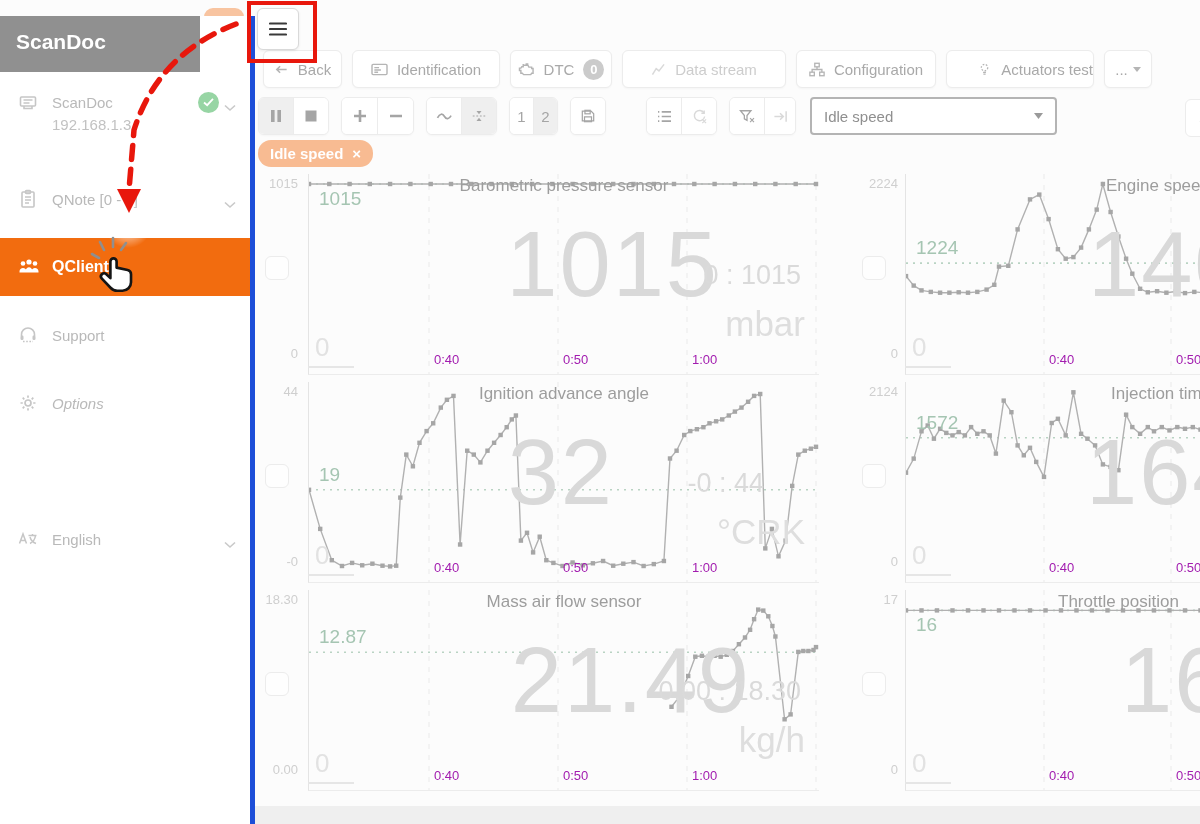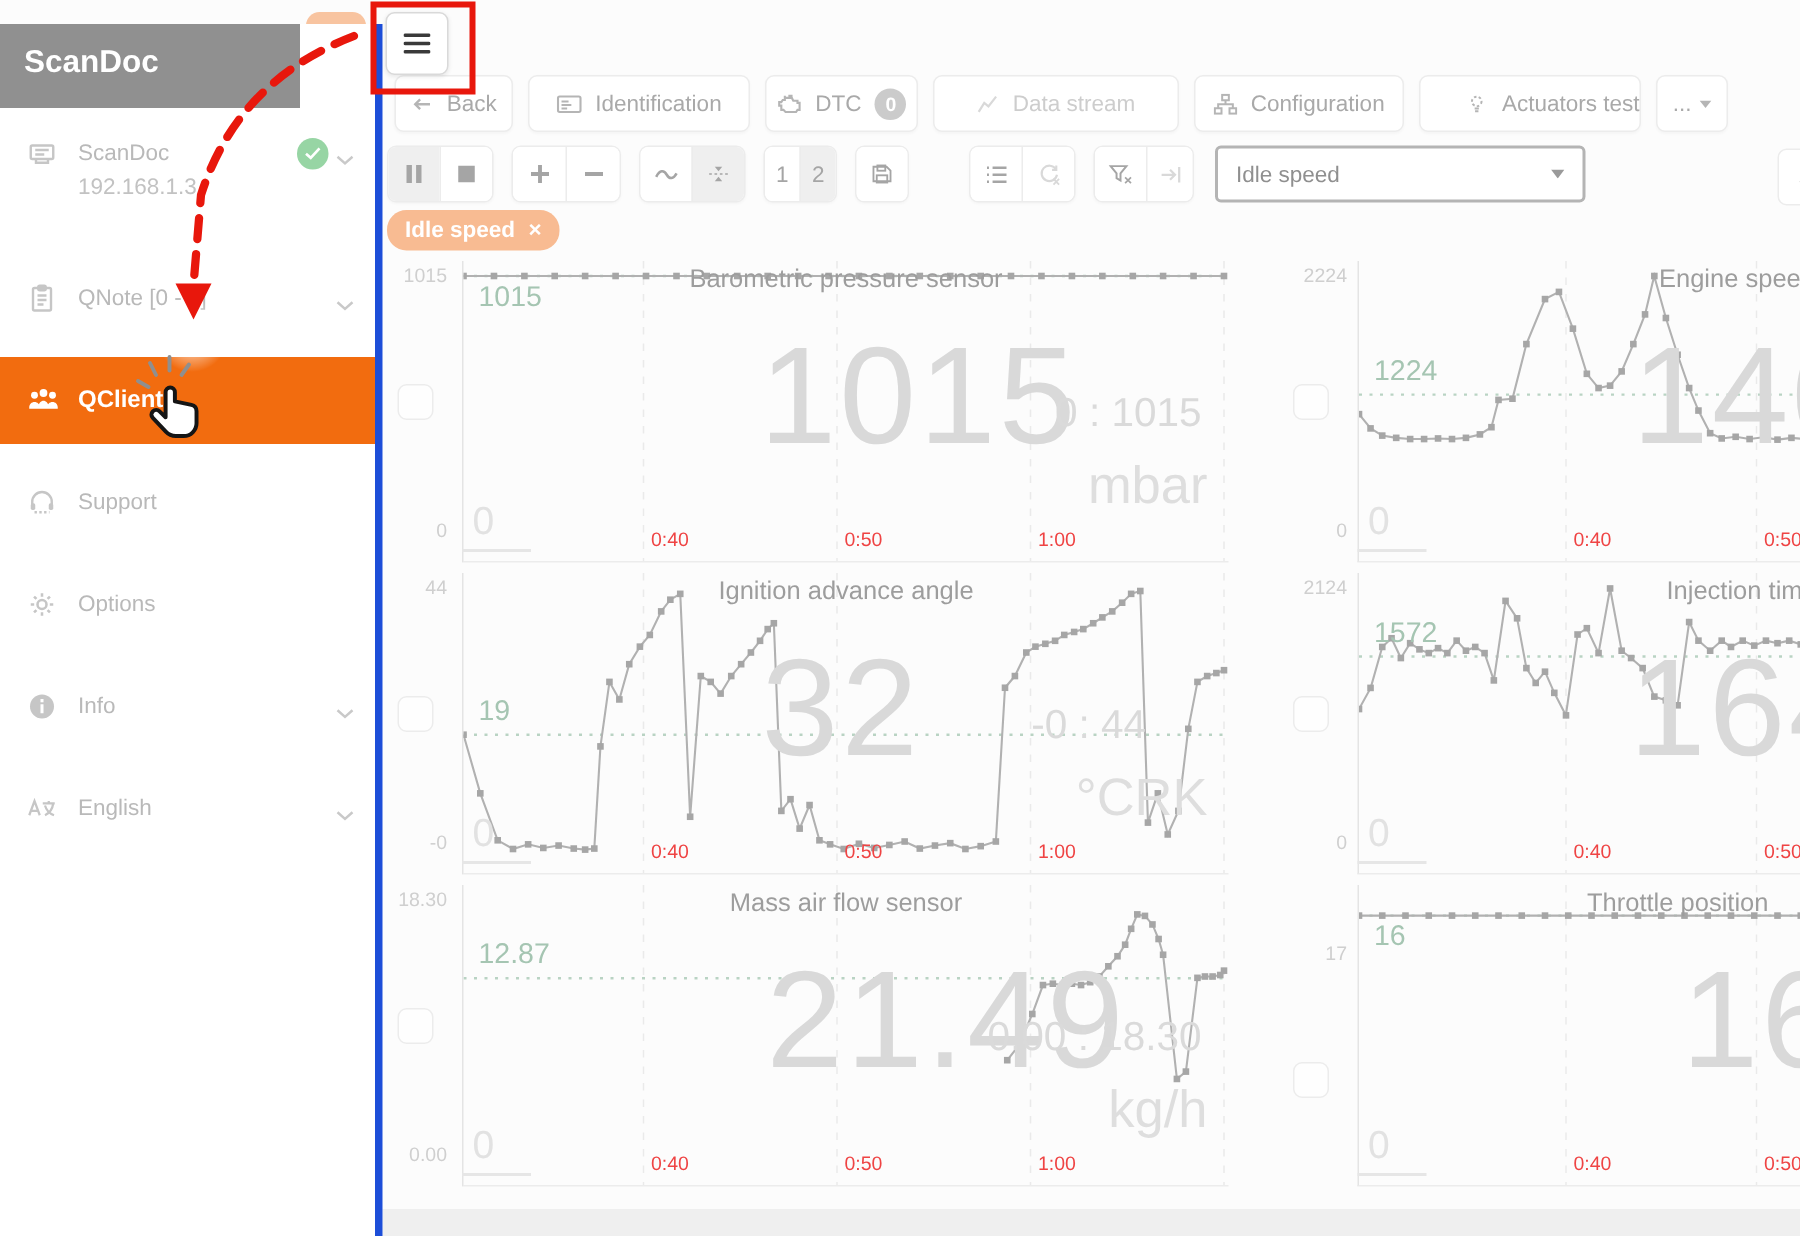--- a/index.html
+++ b/index.html
@@ -59,21 +59,21 @@
   .plot{position:absolute;top:2px;height:200px;border-left:1px solid #e4e4e4;border-bottom:1px solid #ececec;}
   .plot svg{position:absolute;left:0;top:0;}
   .ctitle{position:absolute;top:2px;font-size:17px;color:#9d9d9d;white-space:nowrap;}
   .ctitle.center{left:50%;transform:translateX(-50%);}
   .thr{position:absolute;left:10px;font-size:19px;color:#a5c5b2;}
   .innerzero{position:absolute;left:6px;top:158px;font-size:26px;color:#e2e2e2;}
   .innerzero::after{content:"";position:absolute;left:-7px;bottom:-5px;width:46px;height:2px;background:#e6e6e6;}
   .bigv{position:absolute;top:38px;font-size:92px;color:#d9d9d9;letter-spacing:2px;white-space:nowrap;}
   .rng{position:absolute;top:86px;font-size:27px;color:#dadada;white-space:nowrap;}
   .unitv{position:absolute;top:130px;font-size:35px;color:#dedede;white-space:nowrap;}
-  .tick{position:absolute;top:178px;font-size:13px;color:#ef4444;}
+  .tick{position:absolute;top:178px;font-size:13px;color:#a21caf;}
   .footer{position:absolute;left:250px;top:806px;width:950px;height:18px;background:#efefef;}
   
   .ov{position:absolute;left:0;top:0;width:1200px;height:824px;pointer-events:none;z-index:40;}
 </style>
 </head>
 <body>
 
 <div id="screen">
 
   <aside class="sidebar">
@@ -135,45 +135,30 @@
         <svg viewBox="0 0 20 20" width="20" height="20" fill="none" stroke="currentColor" stroke-width="1.6">
           <path d="M3.5 11V9.5a6.5 6.5 0 0 1 13 0V11"></path>
           <rect x="2.5" y="10.5" width="3" height="4.5" rx="1.2" fill="currentColor" stroke="none"></rect>
           <rect x="14.5" y="10.5" width="3" height="4.5" rx="1.2" fill="currentColor" stroke="none"></rect>
           <path d="M5 16.5h10" stroke-dasharray="1.6 1.6"></path>
         </svg>
       </span>
       <span class="lb">Support</span>
     </div>
 
-    <div class="sb-item" style="top:367px;height:40px;">
+    <div class="sb-item" style="top:367px;height:40px;font-style:italic;">
       <span class="ic">
         <svg viewBox="0 0 20 20" width="20" height="20" fill="none" stroke="currentColor" stroke-width="1.7">
           <circle cx="10" cy="10" r="3"></circle>
           <path d="M10 2.5v2.3M10 15.2v2.3M2.5 10h2.3M15.2 10h2.3M4.7 4.7l1.6 1.6M13.7 13.7l1.6 1.6M15.3 4.7l-1.6 1.6M6.3 13.7l-1.6 1.6"></path>
         </svg>
       </span>
       <span class="lb">Options</span>
     </div>
 
-    <div class="sb-item" style="top:435px;height:40px;">
-      <span class="ic">
-        <svg viewBox="0 0 20 20" width="20" height="20">
-            <circle cx="10" cy="10" r="8" fill="currentColor"></circle>
-          <rect x="9" y="8.5" width="2" height="6" fill="#fff"></rect>
-            <rect x="9" y="5" width="2" height="2.2" fill="#fff"></rect>
-          </svg>
-      </span>
-      <span class="lb">Info</span>
-      <span class="chev">
-        <svg viewBox="0 0 12 8" width="12" height="8" fill="none" stroke="currentColor" stroke-width="1.6">
-            <polyline points="1,1.5 6,6 11,1.5"></polyline>
-          </svg>
-      </span>
-    </div>
 
     <div class="sb-item" style="top:503px;height:40px;">
       <span class="ic">
         <svg viewBox="0 0 20 20" width="20" height="20" fill="none" stroke="currentColor" stroke-width="1.5">
           <path d="M1.5 14.5 5 5l3.5 9.5M2.8 11.5h4.4"></path>
           <path d="M10.5 6.5h8M14.5 5v1.5M17.5 6.5c-.5 4-2.5 6.5-5.5 8M12 8c1 3.5 3.2 5.5 6 6.5"></path>
         </svg>
       </span>
       <span class="lb">English</span>
       <span class="chev">
@@ -679,21 +664,21 @@
       <span class="bigv" style="right:68px;">21.49</span>
       <span class="rng" style="right:18px;">0.00 : 18.30</span>
       <span class="unitv" style="right:14px;">kg/h</span>
     <span class="tick" style="left: 125px;">0:40</span>
         <span class="tick" style="left: 254px;">0:50</span>
         <span class="tick" style="left: 383px;">1:00</span>
       </div>
   </div>
 
   <div class="cell c2" style="left:818px;top:588px;width:382px;">
-    <div class="gut" style="width:87px;margin-top:36px;">
+    <div class="gut" style="width:87px;">
       <span class="ymax" style="right:7px;">17</span>
       <div class="cbx" style="left:44px;"></div>
       <span class="ymin" style="right:7px;">0</span>
     </div>
     <div class="plot" style="left:87px;width:600px;">
       <svg width="600" height="200">
           <line x1="138" y1="0" x2="138" y2="200" stroke="#eaeaea" stroke-width="1" stroke-dasharray="5 6"></line>
           <line x1="265" y1="0" x2="265" y2="200" stroke="#eaeaea" stroke-width="1" stroke-dasharray="5 6"></line>
           <line x1="392" y1="0" x2="392" y2="200" stroke="#eaeaea" stroke-width="1" stroke-dasharray="5 6"></line>
           <line x1="0" y1="20.4" x2="600" y2="20.4" stroke="#b9d3c3" stroke-width="1.6" stroke-dasharray="2 5"></line>

